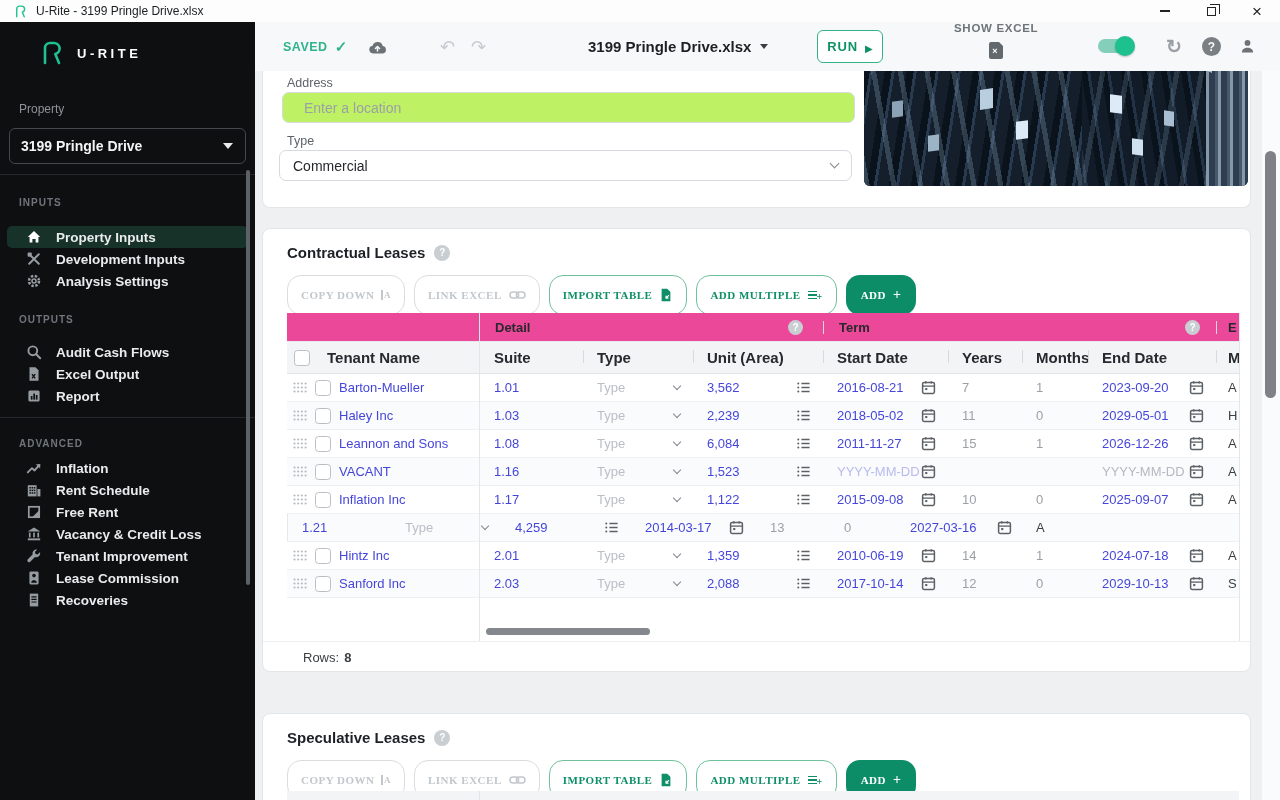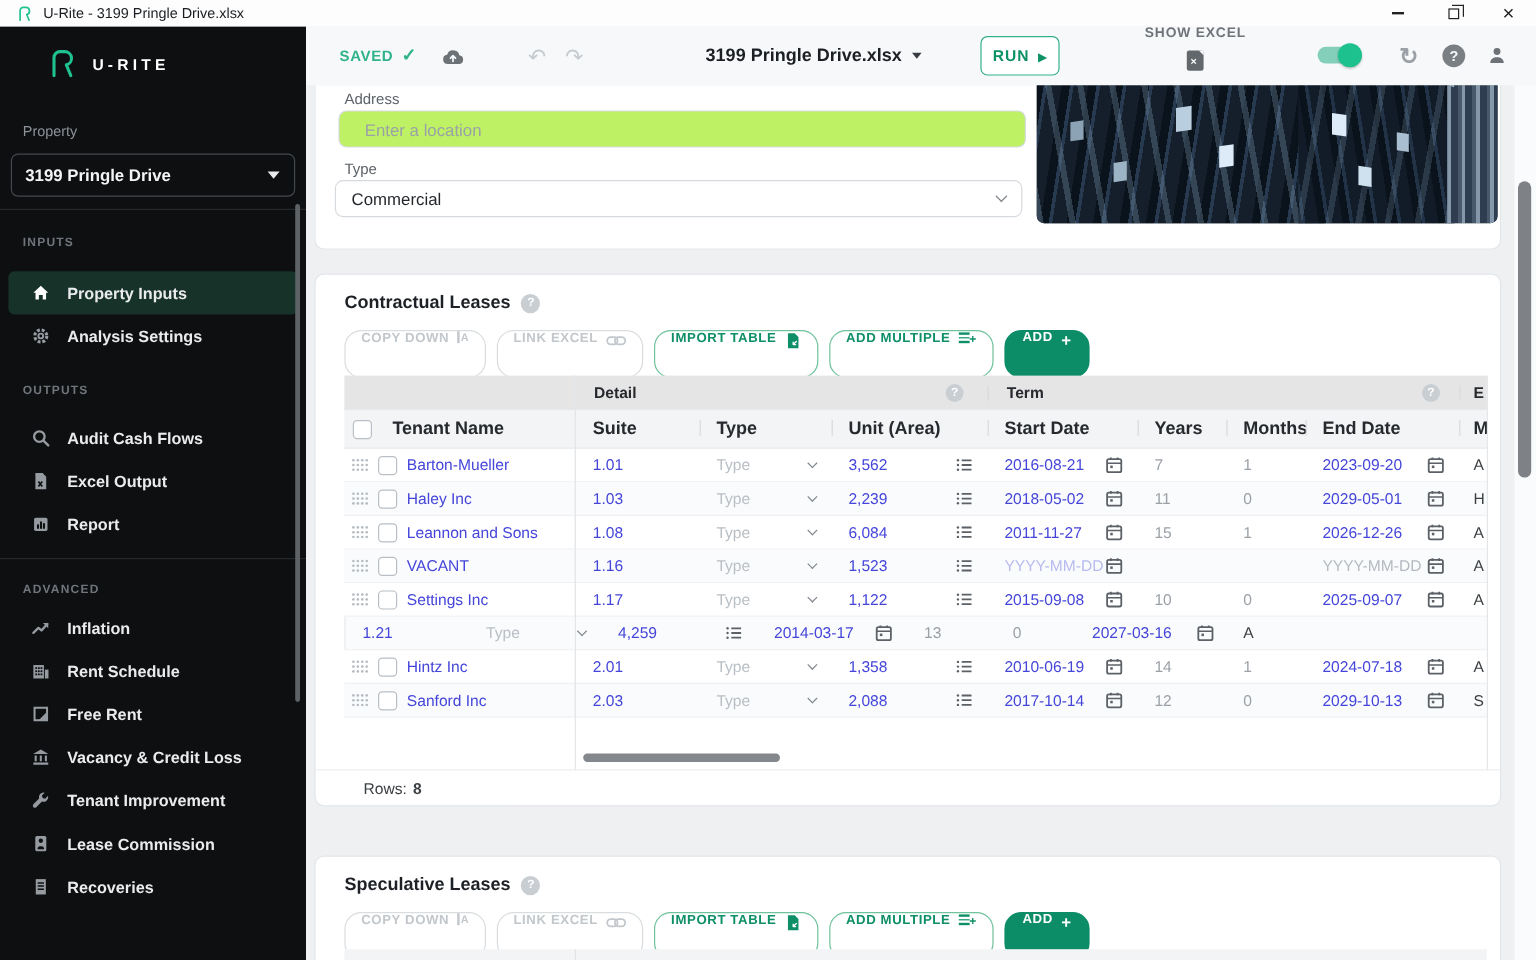--- a/index.html
+++ b/index.html
@@ -23,21 +23,21 @@
   .logo-word { color:#fff; font-size:13px; font-weight:bold; letter-spacing:3.5px; }
   .prop-label { margin:30px 0 0 19px; font-size:12px; color:#8d9399; }
   .prop-select { margin:12px auto 0 auto; width:237px; height:36px; border:1px solid #43484d; border-radius:6px; display:flex; align-items:center; padding:0 12px 0 11px; cursor:pointer; }
   .prop-select span.pv { color:#f2f4f5; font-size:14px; font-weight:bold; }
   .tri-down { margin-left:auto; width:0; height:0; border-left:5px solid transparent; border-right:5px solid transparent; border-top:6px solid #e8eaec; }
   .side-hr { margin-top:10px; border:none; border-top:1px solid #24272b; }
   .sec-label { font-size:10px; font-weight:bold; letter-spacing:1px; color:#6f757b; padding-left:19px; }
   .sec-inputs { margin-top:22px; margin-bottom:18px; }
   .sec-outputs { margin-top:22px; margin-bottom:16px; }
   .sec-advanced { margin-top:20px; margin-bottom:8px; }
-  .nav-item { height:36px; display:flex; align-items:center; gap:14px; padding-left:19px; margin:0 7px 0 7px; border-radius:5px; cursor:pointer; }
+  .nav-item { height:22px; display:flex; align-items:center; gap:14px; padding-left:19px; margin:0 7px 0 7px; border-radius:5px; cursor:pointer; }
   .nav-item .nlabel { color:#e9ebed; font-size:13.5px; font-weight:bold; }
   .nav-item svg { flex:0 0 auto; }
   .nav-item.active { background:#173229; }
   .side-scroll { position:absolute; right:5px; top:148px; width:4.5px; height:415px; border-radius:3px; background:#5d6267; }
 
   
   .topbar { position:absolute; left:255px; top:22px; width:1025px; height:49px; background:#f7f8f9; z-index:10; }
   .tb { position:absolute; top:0; height:49px; display:flex; align-items:center; }
   .saved { left:28px; gap:7px; }
   .saved .s-txt { color:#2fb38b; font-size:12.5px; font-weight:bold; letter-spacing:.5px; }
@@ -97,36 +97,36 @@
   .w5 { left:268px; top:78px; width:11px; height:16px; transform:skewY(8deg); background:#cfe0ee; }
   .w6 { left:300px; top:50px; width:10px; height:15px; transform:skewY(8deg); background:#a9bfd1; }
   .w7 { left:28px; top:40px; width:11px; height:16px; transform:skewY(-8deg); background:#8ca3b6; }
 
   .card-title-row { position:absolute; left:24px; top:15px; display:flex; align-items:center; gap:9px; }
   .card-title { font-size:15px; font-weight:bold; color:#1d2125; }
   .qicon { width:16px; height:16px; border-radius:50%; background:#c9ced3; display:inline-flex; align-items:center; justify-content:center; }
   .qicon::before { content:"?"; color:#fff; font-size:10px; font-weight:bold; }
 
   .toolbar { position:absolute; left:24px; top:46px; display:flex; gap:9px; }
-  .btn { height:40px; border-radius:14px; display:flex; align-items:flex-start; gap:7px; padding:0 13px; font-size:11px; font-weight:bold; letter-spacing:.5px; background:#fff; cursor:pointer; white-space:nowrap; }
+  .btn { height:40px; border-radius:14px; display:flex; align-items:center; gap:7px; padding:0 13px; font-size:11px; font-weight:bold; letter-spacing:.5px; background:#fff; cursor:pointer; white-space:nowrap;font-family:Liberation Serif, serif; }
   .btn-disabled { border:1px solid #d9dde0; color:#c2c7cc; }
   .btn-outline { border:1.4px solid #6fc29c; color:#0e8f67; }
   .btn-fill { background:#0c8d68; color:#fff; border:none; padding:0 15px; }
   .btn-fill .plus::before { content:"+"; font-size:14px; font-weight:bold; }
   .ic-cursorA { display:inline-flex; align-items:center; gap:1px; }
   .ic-cursorA i { width:1.5px; height:10px; background:currentColor; display:block; }
   .ic-cursorA em { font-style:normal; font-size:9px; font-weight:bold; }
   .bars-plus { position:relative; width:15px; height:11px; }
   .bars-plus i { position:absolute; left:0; width:9px; height:1.6px; background:currentColor; }
   .bars-plus i:nth-child(1){top:1px;} .bars-plus i:nth-child(2){top:4.7px;} .bars-plus i:nth-child(3){top:8.4px;}
   .bars-plus em { position:absolute; right:0; top:2.5px; font-style:normal; font-size:10px; font-weight:bold; line-height:1; }
 
   
   .ltable { position:absolute; left:24px; top:84px; width:952px; }
-  .t-grouprow { display:flex; height:29px; background:#e5e5e5; border-bottom:1px solid #e7eaec; align-items:center; }
+  .t-grouprow { display:flex; height:29px; background:#ec4899; border-bottom:1px solid #e7eaec; align-items:center; }
   .gcell { height:100%; display:flex; align-items:center; position:relative; font-size:13px; font-weight:bold; color:#26292d; }
   .g-tenant { width:192px; }
   .g-detail { width:344px; border-left:1px solid #e2e5e8; padding-left:15px; }
   .g-term { width:393px; padding-left:16px; }
   .g-next { width:23px; padding-left:12px; overflow:hidden; }
   .gcell .qicon { position:absolute; width:15px; height:15px; }
   .g-detail .qicon { right:20px; } .g-term .qicon { right:16px; }
   .pipe { position:absolute; left:0; top:8px; width:1px; height:13px; background:#d6dadd; }
 
   .t-headrow { display:flex; height:32px; background:#f3f4f6; border-bottom:1px solid #e2e5e8; align-items:center; }
@@ -334,20 +334,26 @@
     <span class="tri-down"></span>
   </div>
   <hr class="side-hr">
 
   <div class="sec-label sec-inputs">INPUTS</div>
   <div class="nav-item active">
     <svg width="16" height="16" fill="#ffffff" color="#ffffff">
         <use href="#i-home"></use>
       </svg>
     <span class="nlabel">Property Inputs</span>
+  </div>
+  <div class="nav-item">
+    <svg width="16" height="16" fill="#969ba1" color="#969ba1">
+        <use href="#i-tools"></use>
+      </svg>
+    <span class="nlabel">Development Inputs</span>
   </div>
   <div class="nav-item">
     <svg width="16" height="16" fill="#969ba1" color="#969ba1">
         <use href="#i-gear"></use>
       </svg>
     <span class="nlabel">Analysis Settings</span>
   </div>
 
   <div class="sec-label sec-outputs">OUTPUTS</div>
   <div class="nav-item">
@@ -751,21 +757,21 @@
       </div>
 
       <div class="t-row">
         <div class="cell c-tenant">
             <span class="dragh">
               <svg width="14" height="11" color="#b6bcc2">
                 <use href="#i-drag"></use>
               </svg>
             </span>
             <span class="cb"></span>
-            <span class="tname">Settings Inc</span>
+            <span class="tname">Inflation Inc</span>
           </div>
         <div class="cell c-suite val">1.17</div>
         <div class="cell c-type">
             <span class="ph">Type</span>
             <span class="chev"></span>
           </div>
         <div class="cell c-unit">
             <span class="val">1,122</span>
             <span class="icb">
               <svg width="15" height="15" color="#5b6166">
@@ -838,21 +844,21 @@
             </span>
             <span class="cb"></span>
             <span class="tname">Hintz Inc</span>
           </div>
         <div class="cell c-suite val">2.01</div>
         <div class="cell c-type">
             <span class="ph">Type</span>
             <span class="chev"></span>
           </div>
         <div class="cell c-unit">
-            <span class="val">1,358</span>
+            <span class="val">1,359</span>
             <span class="icb">
               <svg width="15" height="15" color="#5b6166">
                 <use href="#i-list"></use>
               </svg>
             </span>
           </div>
         <div class="cell c-start">
             <span class="val">2010-06-19</span>
             <span class="icb">
               <svg width="15" height="15" color="#5b6166" fill="#5b6166">

